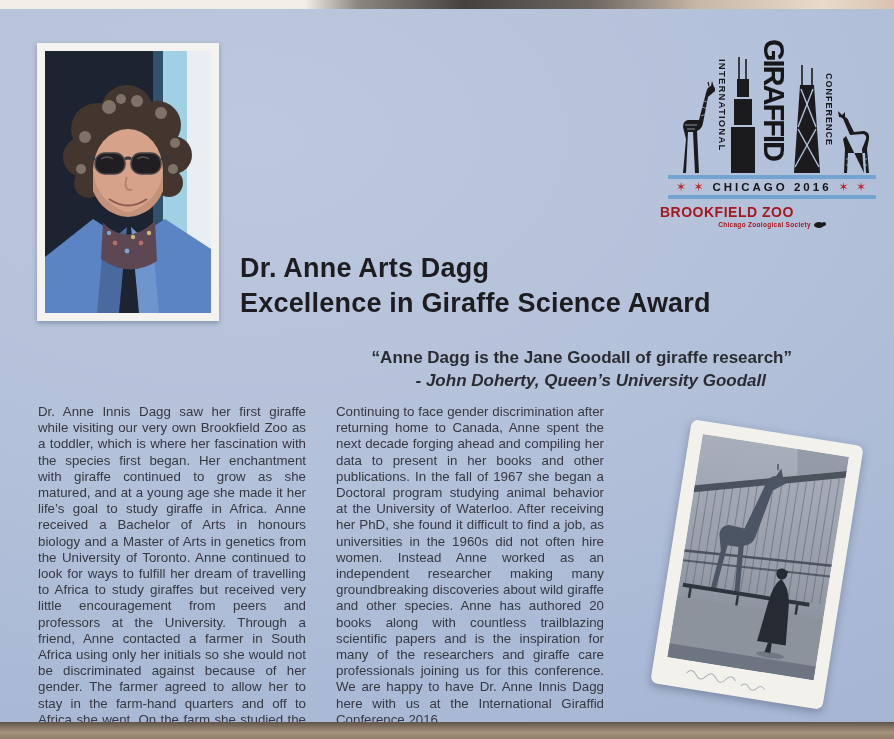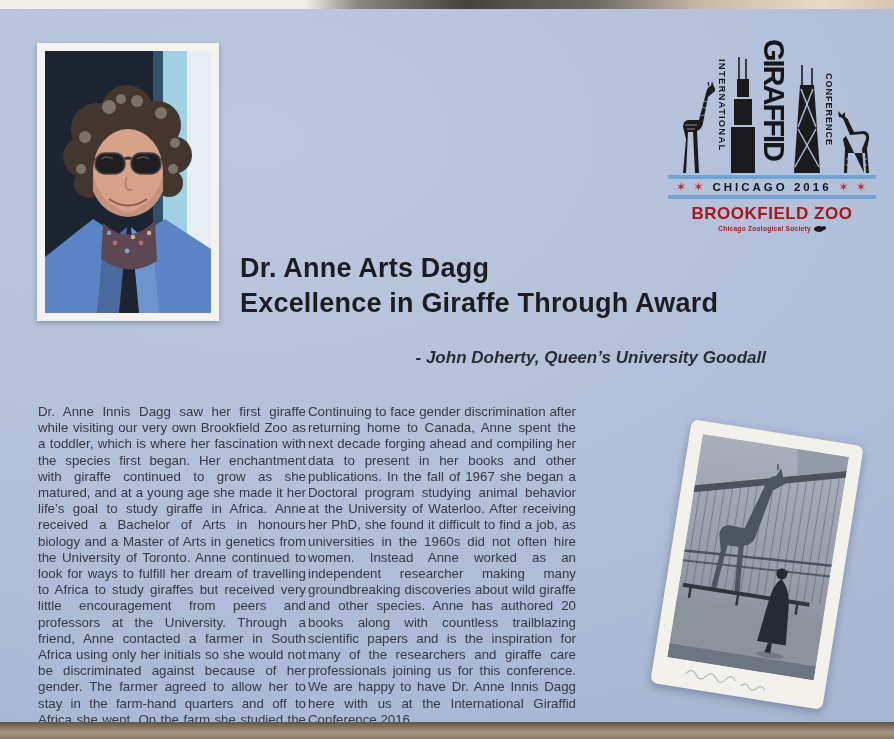--- a/index.html
+++ b/index.html
@@ -26,34 +26,34 @@
   .title{position:absolute;left:240px;top:242px;color:#1d1d21;
     font-size:27px;font-weight:bold;line-height:35px;letter-spacing:.2px;}
   .quote{position:absolute;right:102px;top:337px;text-align:right;
     color:#2b2c33;font-size:17px;font-weight:bold;line-height:23px;}
   .quote .attrib{display:block;font-style:italic;margin-right:26px;}
 
   
   .col{position:absolute;top:395px;width:268px;color:#363842;
     font-size:13.3px;line-height:16.2px;text-align:justify;font-weight:500;}
   .col-left{left:38px;}
-  .col-right{left:308px;}
+  .col-right{left:336px;}
 
   
   .logo{position:absolute;left:660px;top:30px;width:224px;height:202px;color:#1b1b1d;}
   .logo-row{display:flex;align-items:flex-end;justify-content:center;height:134px;gap:2px;}
   .vert{writing-mode:vertical-rl;text-orientation:mixed;font-weight:bold;color:#17171a;}
   .v-intl{font-size:9.5px;letter-spacing:1.2px;height:112px;margin:0 1px 2px 0;}
   .v-giraffid{font-size:29px;font-weight:800;letter-spacing:-2px;height:134px;}
   .v-conf{font-size:9px;letter-spacing:1px;height:98px;margin-bottom:2px;}
   .flag-bar{height:4px;background:#73a4d1;margin:2px 8px;border-radius:1px;}
   .flag-row{display:flex;align-items:center;justify-content:center;gap:7px;margin:1px 0;}
   .stars{color:#c0272d;font-size:12px;letter-spacing:2px;line-height:1;}
   .city{font-size:11.5px;font-weight:bold;letter-spacing:3px;color:#151518;}
-  .zoo{text-align:center;color:#a4181f;font-weight:800;font-size:17px;
+  .zoo{text-align:left;color:#a4181f;font-weight:800;font-size:14px;
        letter-spacing:.5px;margin-top:5px;}
   .society-row{display:flex;justify-content:center;align-items:center;gap:3px;margin-top:1px;}
   .society{font-size:6.5px;color:#a4181f;font-weight:bold;letter-spacing:.3px;}
 
   
   .vintage{position:absolute;left:670px;top:422px;width:148px;height:226px;
     background:#f2f1ec;padding:13px 13px 28px 13px;border-radius:7px;
     transform:rotate(9deg);box-shadow:0 3px 8px rgba(35,45,75,.35);}
   .vintage svg.photo{display:block;width:148px;height:226px;}
   .scribble{position:absolute;left:28px;bottom:6px;width:110px;height:18px;}
@@ -121,24 +121,25 @@
         </g>
 
         <path d="M82,126 q-3,8 0,12 q3,2 5,0" stroke="#b3846d" stroke-width="2" fill="none"></path>
         <path d="M64,148 Q83,160 102,148 Q96,154 83,155 Q70,154 64,148 Z" fill="#efe7dc"></path>
         <path d="M64,148 Q83,161 102,148" stroke="#8c5a4e" stroke-width="2" fill="none"></path>
       </svg>
     </div>
 
     <div class="title">
       <div>Dr. Anne Arts Dagg</div>
-      <div>Excellence in Giraffe Through Award</div>
+      <div>Excellence in Giraffe Science Award</div>
     </div>
 
     <div class="quote">
+      <span>“Anne Dagg is the Jane Goodall of giraffe research”</span>
       <span class="attrib">- John Doherty, Queen’s University Goodall</span>
     </div>
 
     <div class="col col-left">Dr. Anne Innis Dagg saw her first giraffe while visiting our very own Brookfield Zoo as a toddler, which is where her fascination with the species first began. Her enchantment with giraffe continued to grow as she matured, and at a young age she made it her life’s goal to study giraffe in Africa. Anne received a Bachelor of Arts in honours biology and a Master of Arts in genetics from the University of Toronto. Anne continued to look for ways to fulfill her dream of travelling to Africa to study giraffes but received very little encouragement from peers and professors at the University. Through a friend, Anne contacted a farmer in South Africa using only her initials so she would not be discriminated against because of her gender. The farmer agreed to allow her to stay in the farm-hand quarters and off to Africa she went. On the farm she studied the ecology and behavior of 95 giraffes over a 6 month period.</div>
     <div class="col col-right">Continuing to face gender discrimination after returning home to Canada, Anne spent the next decade forging ahead and compiling her data to present in her books and other publications. In the fall of 1967 she began a Doctoral program studying animal behavior at the University of Waterloo. After receiving her PhD, she found it difficult to find a job, as universities in the 1960s did not often hire women. Instead Anne worked as an independent researcher making many groundbreaking discoveries about wild giraffe and other species. Anne has authored 20 books along with countless trailblazing scientific papers and is the inspiration for many of the researchers and giraffe care professionals joining us for this conference. We are happy to have Dr. Anne Innis Dagg here with us at the International Giraffid Conference 2016.</div>
 
     <div class="logo">
       <div class="logo-row">
         <svg width="40" height="92" viewBox="0 0 40 92">
           <path fill="#1b1b1d" d="M8,92 L11,58 L8,46 Q8,40 13,39 L24,39 L31,12 Q32,6 36,5 L37,0 L39,6 Q41,7 40,10 L33,16 L28,42 Q27,48 22,50 L24,92 L20,92 L18,51 L13,51 L11,92 Z"></path>

